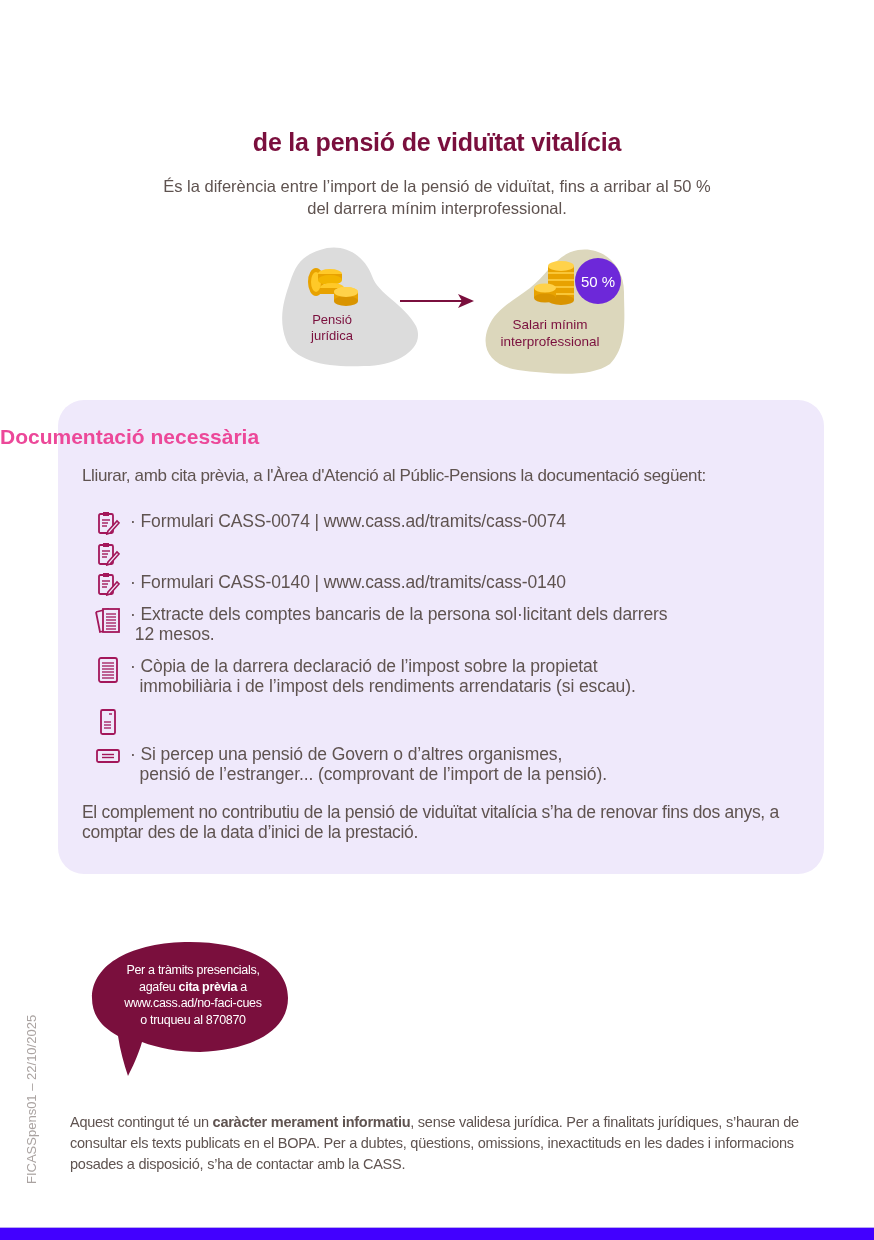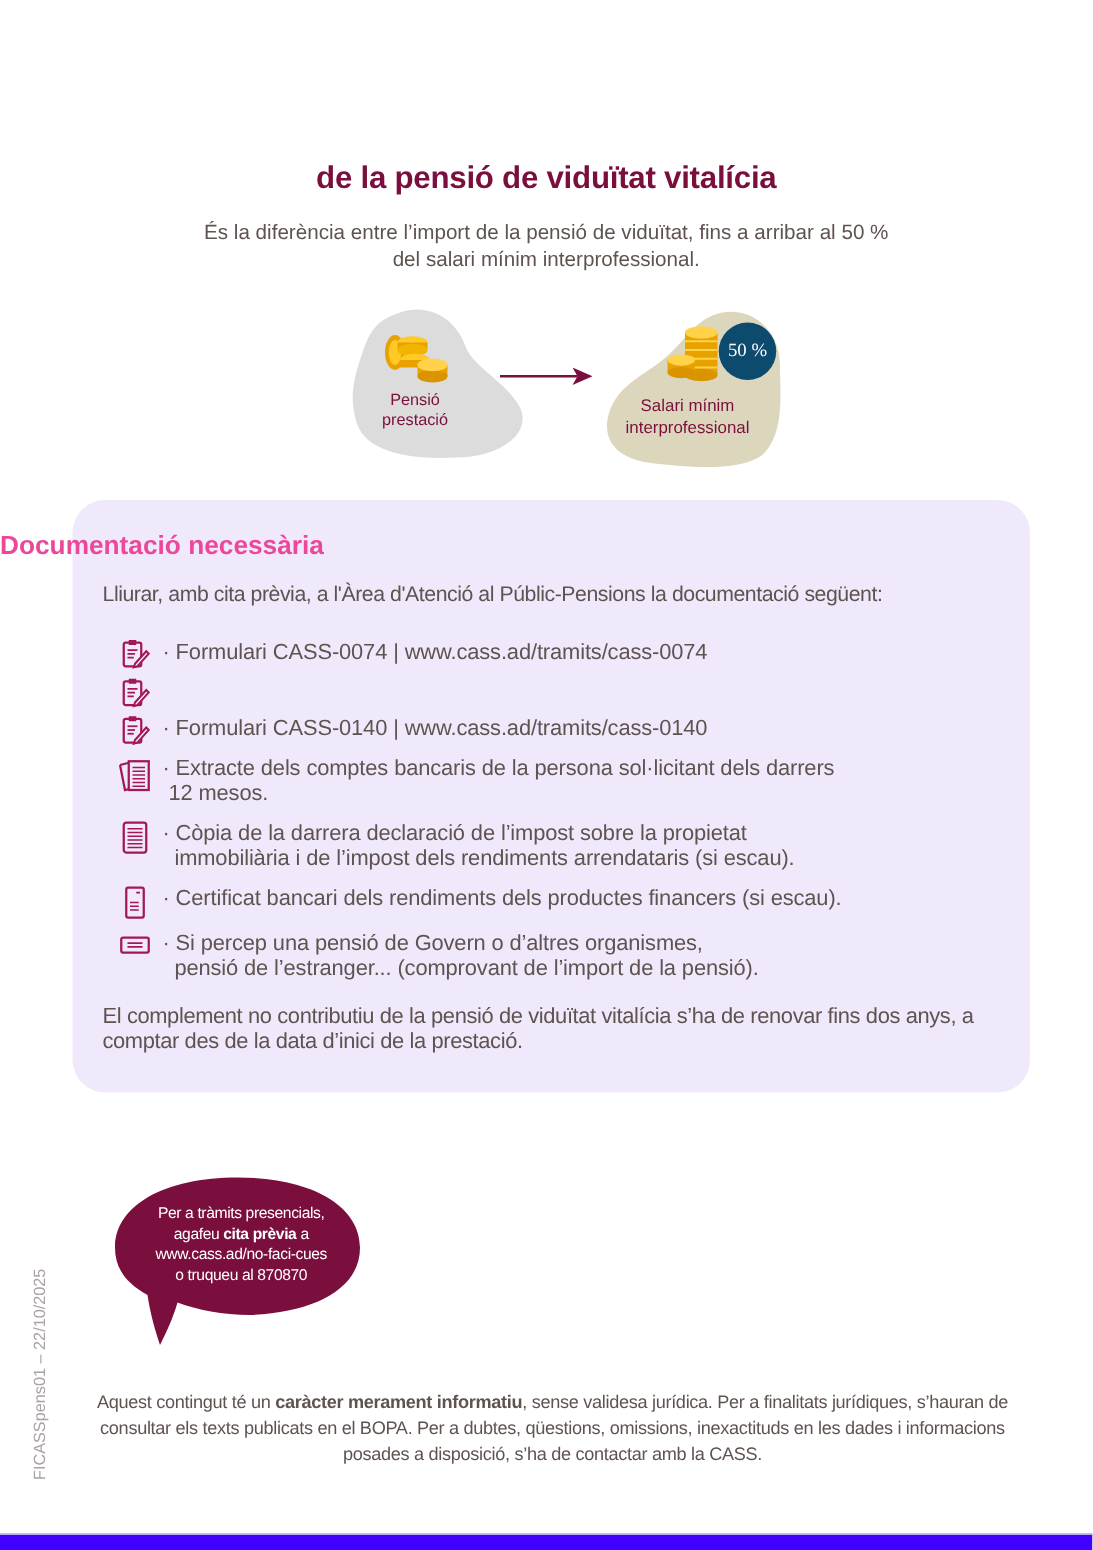--- a/index.html
+++ b/index.html
@@ -17,21 +17,21 @@
     }
 
     .diagram { position: absolute; left: 0; top: 240px; width: 874px; height: 140px; }
     .blob-left { position: absolute; left: 280px; top: 4px; width: 140px; height: 124px; }
     .blob-right { position: absolute; left: 478px; top: 6px; width: 150px; height: 128px; }
     .coins { position: absolute; }
     .coins-left { left: 300px; top: 24px; width: 60px; height: 44px; }
     .coins-right { left: 532px; top: 20px; width: 48px; height: 46px; }
     .badge50 {
       position: absolute; left: 575px; top: 258px; width: 46px; height: 46px; border-radius: 50%;
-      background: #0c4a6e; color: #ffffff; font-family: Liberation Serif, serif; font-size: 15px;
+      background: #6d28d9; color: #ffffff; font-family: Liberation Sans, sans-serif; font-size: 15px;
       display: flex; align-items: center; justify-content: center;
     }
     .label-left {
       position: absolute; left: 290px; top: 312px; width: 84px; text-align: center;
       font-family: "Liberation Sans", sans-serif; font-size: 13px; line-height: 16px; color: #7a0f3d;
     }
     .label-right {
       position: absolute; left: 488px; top: 316px; width: 124px; text-align: center;
       font-family: "Liberation Sans", sans-serif; font-size: 13.5px; line-height: 17px; color: #7a0f3d;
     }
@@ -68,37 +68,37 @@
       font-family: "Liberation Sans", sans-serif; font-size: 12.5px; line-height: 16.5px; color: #ffffff; letter-spacing: -0.3px;
     }
     .bubble-text b { font-weight: bold; }
 
     .side-code {
       position: absolute; left: 24px; top: 1184px; transform-origin: left top; transform: rotate(-90deg);
       font-family: "Liberation Sans", sans-serif; font-size: 13px; color: #aaa3a1; white-space: nowrap;
     }
 
     .disclaimer {
-      position: absolute; left: 70px; top: 1112px; width: 744px; text-align: center;
+      position: absolute; left: 70px; top: 1112px; width: 744px; text-align: left;
       font-family: "Liberation Sans", sans-serif; font-size: 14.5px; line-height: 21px; color: #5f5350; letter-spacing: -0.25px;
     }
     .disclaimer b { font-weight: bold; }
 
     .bottom-bar { position: absolute; left: 0; top: 1227px; width: 874px; height: 13px; background: #4200ff; border-top: 1px solid #b9a9f0; }
   </style>
 </head>
 <body>
 
 <h1 class="title">
   <br>
   <span>de la pensió de viduïtat vitalícia</span>
 </h1>
 <p class="subtitle">
   <span>És la diferència entre l’import de la pensió de viduïtat, fins a arribar al 50 %</span><br>
-  <span>del salari mínim interprofessional.</span>
+  <span>del darrera mínim interprofessional.</span>
 </p>
 
 <div class="diagram">
   <svg class="blob-left" viewBox="0 0 140 124">
     <path d="M40 6 C62 -2 84 10 92 32 C98 50 124 60 136 82 C146 104 118 122 84 122 C50 124 14 118 6 96 C-2 74 4 56 10 38 C16 20 22 12 40 6 Z" fill="#dcdcdc"></path>
   </svg>
   <svg class="blob-right" viewBox="0 0 150 128">
     <path d="M100 4 C126 0 146 20 146 46 C146 70 150 100 132 118 C112 132 72 128 40 124 C14 120 2 104 10 82 C18 62 34 56 52 42 C70 28 78 8 100 4 Z" fill="#dcd7bc"></path>
   </svg>
 </div>
@@ -127,21 +127,21 @@
   <ellipse cx="29" cy="40" rx="13" ry="5" fill="#d99400"></ellipse>
   <rect x="2" y="28" width="22" height="10" fill="#e8a200"></rect>
   <ellipse cx="13" cy="28" rx="11" ry="4.5" fill="#ffd24a"></ellipse>
   <ellipse cx="13" cy="38" rx="11" ry="4.5" fill="#d99400"></ellipse>
 </svg>
 
 <div class="badge50">50 %</div>
 
 <div class="label-left">
   <span>Pensió</span><br>
-  <span>prestació</span>
+  <span>jurídica</span>
 </div>
 <div class="label-right">
   <span>Salari mínim</span><br>
   <span>interprofessional</span>
 </div>
 
 <svg class="arrow" viewBox="0 0 74 14">
   <line x1="0" y1="7" x2="62" y2="7" stroke="#7a0f3d" stroke-width="2"></line>
   <path d="M58 0 L74 7 L58 14 L62 7 Z" fill="#7a0f3d"></path>
 </svg>
@@ -224,21 +224,20 @@
   <div class="doc-item" style="top:708px">
     <span class="ico">
       <svg width="18" height="28" viewBox="0 0 18 28">
           <rect x="2" y="2" width="14" height="24" rx="1.5" fill="none" stroke="#a3175a" stroke-width="1.8"></rect>
           <line x1="10" y1="6" x2="13" y2="6" stroke="#a3175a" stroke-width="1.4"></line>
           <line x1="5" y1="14" x2="12" y2="14" stroke="#a3175a" stroke-width="1.3"></line>
           <line x1="5" y1="17" x2="12" y2="17" stroke="#a3175a" stroke-width="1.3"></line>
           <line x1="5" y1="20" x2="12" y2="20" stroke="#a3175a" stroke-width="1.3"></line>
         </svg>
     </span>
-    <span class="txt">· Certificat bancari dels rendiments dels productes financers (si escau).</span>
   </div>
   <div class="doc-item" style="top:744px">
     <span class="ico">
       <svg width="26" height="20" viewBox="0 0 26 20">
           <rect x="2" y="6" width="22" height="12" rx="1.5" fill="none" stroke="#a3175a" stroke-width="1.8"></rect>
           <line x1="7" y1="10.5" x2="19" y2="10.5" stroke="#a3175a" stroke-width="1.4"></line>
           <line x1="7" y1="13.5" x2="19" y2="13.5" stroke="#a3175a" stroke-width="1.4"></line>
         </svg>
     </span>
     <span class="txt">· Si percep una pensió de Govern o d’altres organismes,

